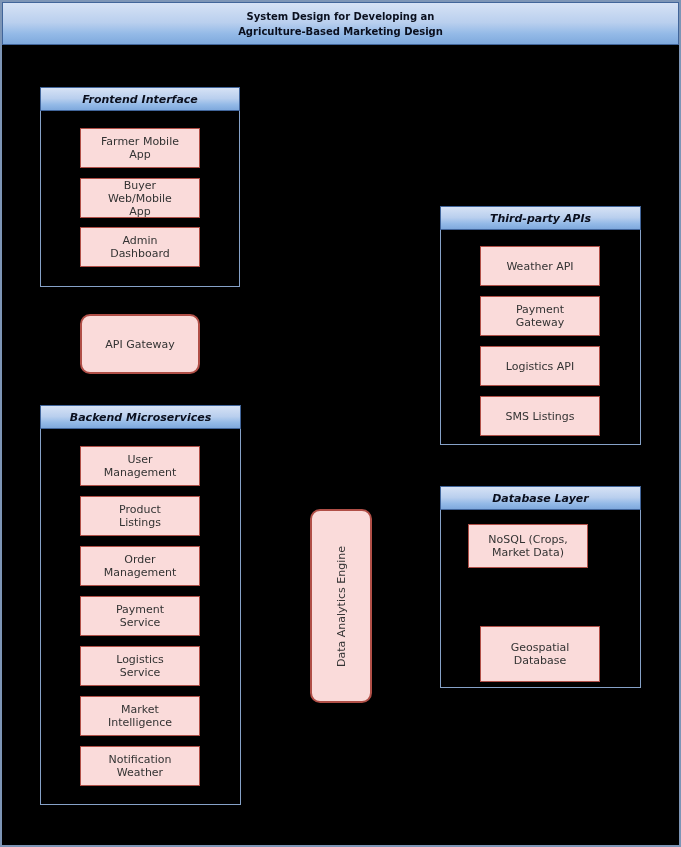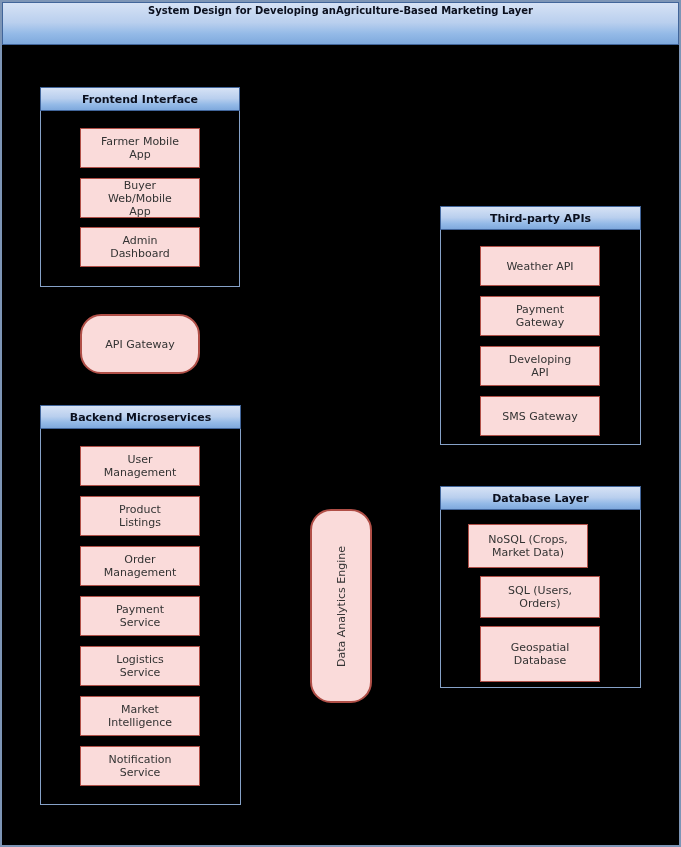--- a/index.html
+++ b/index.html
@@ -7,88 +7,87 @@
     position:relative;width:681px;height:847px;
     background:var(--background,#000);
     box-shadow:inset 0 0 0 2px var(--canvas-border,#7d95b6);
     font-family:"DejaVu Sans",sans-serif;
     overflow:hidden;
   }
   .titlebar{
     position:absolute;left:2px;top:2px;right:2px;height:41px;
     border:1px solid var(--header-border,#41659a);
     background:linear-gradient(180deg,var(--header-gradient-top,#d6e2f5) 0%,#b9cfee 48%,#94bae7 75%,var(--header-gradient-bottom,#7fa9dd) 100%);
-    display:flex;flex-direction:row;justify-content:center;
+    display:flex;flex-direction:column;align-items:center;justify-content:center;
     font-size:10px;font-weight:bold;line-height:15px;color:var(--header-text,#0a0f1e);
   }
   .group{
     position:absolute;border:1px solid var(--group-border,#86a2c8);
     box-sizing:border-box;background:transparent;
   }
   .ghead{
     height:22px;margin:-1px -1px 0 -1px;
     border:1px solid var(--header-border,#41659a);
     background:linear-gradient(180deg,var(--header-gradient-top,#d6e2f5) 0%,#b9cfee 48%,#94bae7 75%,var(--header-gradient-bottom,#7fa9dd) 100%);
     display:flex;align-items:center;justify-content:center;
-    font-size:11px;font-weight:bold;color:var(--header-text,#0a0f1e);
+    font-size:11px;font-weight:bold;color:var(--header-text,#0a0f1e);font-style:italic;
   }
   .node{
     position:absolute;width:120px;height:40px;box-sizing:border-box;
     background:var(--node-fill,#fadbda);
     border:1.5px solid var(--node-border,#b04f47);
     display:flex;align-items:center;justify-content:center;
     text-align:center;font-size:11px;line-height:13px;color:var(--node-text,#333);
     padding:1px 18px;
   }
-  .node.round{border-radius:21px;border-width:2px;}
+  .node.round{border-radius:10px;border-width:2px;}
   .node.vertical{flex-direction:column;}
   .node.vertical .vtext{transform:rotate(-90deg);white-space:nowrap;}
 </style>
 </head>
 <body>
 
 <div class="canvas">
 
   <div class="titlebar">
     <div>System Design for Developing an</div>
-    <div>Agriculture-Based Marketing Layer</div>
+    <div>Agriculture-Based Marketing Design</div>
   </div>
 
   <div class="group" style="left:40px;top:87px;width:200px;height:200px">
     <div class="ghead">Frontend Interface</div>
   </div>
   <div class="node" style="left:80px;top:128px">Farmer Mobile App</div>
   <div class="node" style="left:80px;top:178px">Buyer Web/Mobile App</div>
   <div class="node" style="left:80px;top:227px">Admin Dashboard</div>
 
   <div class="node round" style="left:80px;top:314px;height:60px">API Gateway</div>
 
   <div class="group" style="left:40px;top:405px;width:201px;height:400px">
     <div class="ghead">Backend Microservices</div>
   </div>
   <div class="node" style="left:80px;top:446px">User Management</div>
   <div class="node" style="left:80px;top:546px">Order Management</div>
   <div class="node" style="left:80px;top:496px">Product Listings</div>
   <div class="node" style="left:80px;top:596px">Payment Service</div>
   <div class="node" style="left:80px;top:646px">Logistics Service</div>
   <div class="node" style="left:80px;top:696px">Market Intelligence</div>
-  <div class="node" style="left:80px;top:746px">Notification Service</div>
+  <div class="node" style="left:80px;top:746px">Notification Weather</div>
 
   <div class="group" style="left:440px;top:206px;width:201px;height:239px">
     <div class="ghead">Third-party APIs</div>
   </div>
   <div class="node" style="left:480px;top:246px">Weather API</div>
   <div class="node" style="left:480px;top:296px">Payment Gateway</div>
-  <div class="node" style="left:480px;top:346px">Developing API</div>
-  <div class="node" style="left:480px;top:396px">SMS Gateway</div>
+  <div class="node" style="left:480px;top:346px">Logistics API</div>
+  <div class="node" style="left:480px;top:396px">SMS Listings</div>
 
   <div class="group" style="left:440px;top:486px;width:201px;height:202px">
     <div class="ghead">Database Layer</div>
   </div>
   <div class="node" style="left:468px;top:524px;height:44px">NoSQL (Crops, Market Data)</div>
-  <div class="node" style="left:480px;top:576px;height:42px">SQL (Users, Orders)</div>
   <div class="node" style="left:480px;top:626px;height:56px">Geospatial Database</div>
 
   <div class="node round vertical" style="left:310px;top:509px;width:62px;height:194px">
     <span class="vtext">Data Analytics Engine</span>
   </div>
 
 </div>
 
 </body></html>

